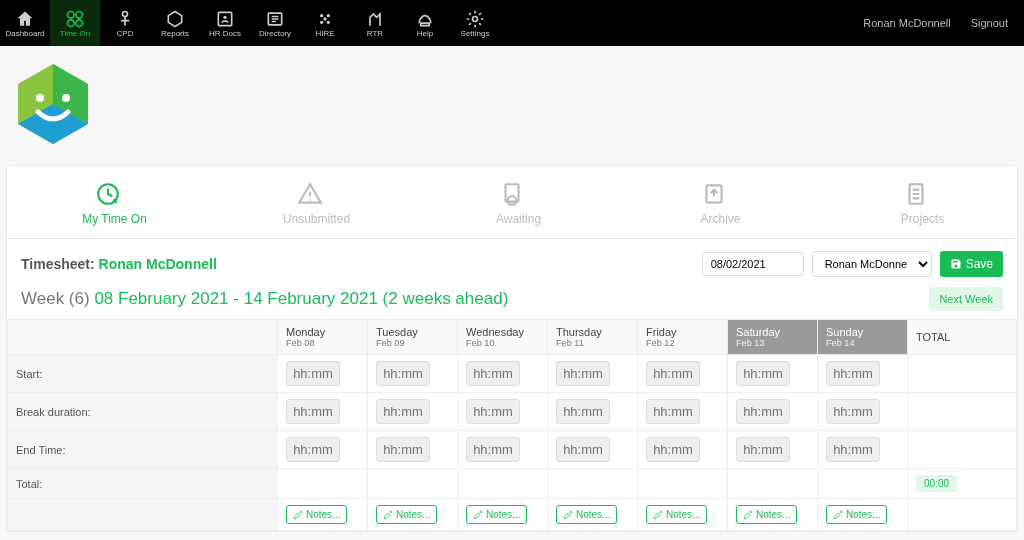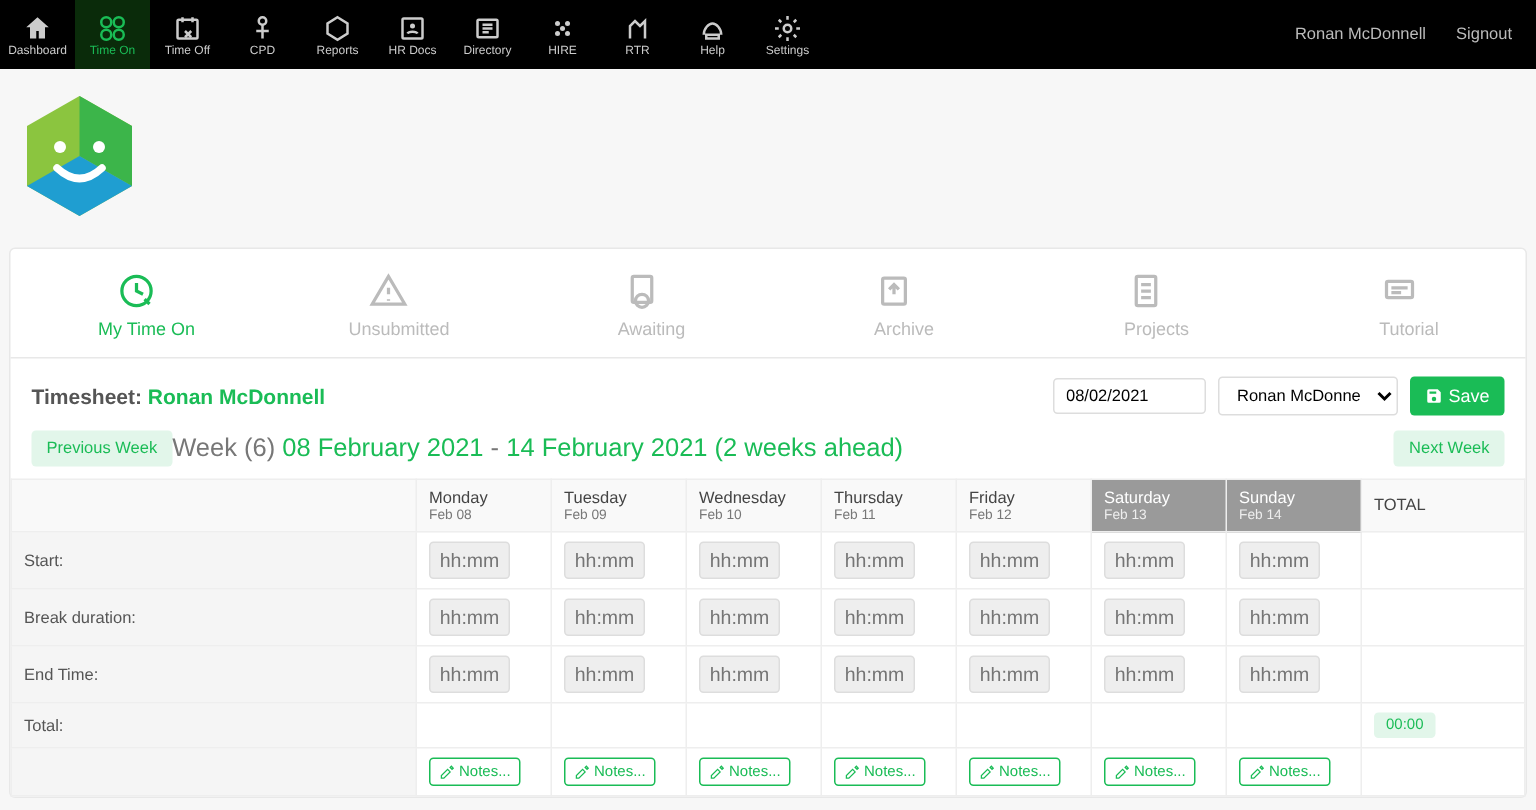--- a/index.html
+++ b/index.html
@@ -75,29 +75,20 @@
             <circle cx="17" cy="7" r="4" fill="none" stroke="currentColor" stroke-width="2"></circle>
             <circle cx="7" cy="17" r="4" fill="none" stroke="currentColor" stroke-width="2"></circle>
             <circle cx="17" cy="17" r="4" fill="none" stroke="currentColor" stroke-width="2"></circle>
           </svg>
         </div>
         <span>Time On</span>
       </div>
       <div class="topnav-item">
         <div class="ico">
           <svg width="20" height="20" viewBox="0 0 24 24">
-            <rect x="4" y="5" width="16" height="15" rx="1" fill="none" stroke="currentColor" stroke-width="2"></rect>
-            <path d="M8 3v4M16 3v4M10 14l5 5M15 14l-5 5" stroke="currentColor" stroke-width="2"></path>
-          </svg>
-        </div>
-        <span>Time Off</span>
-      </div>
-      <div class="topnav-item">
-        <div class="ico">
-          <svg width="20" height="20" viewBox="0 0 24 24">
             <circle cx="12" cy="6" r="3" fill="none" stroke="currentColor" stroke-width="2"></circle>
             <path d="M12 9v11M7 14h10" stroke="currentColor" stroke-width="2"></path>
           </svg>
         </div>
         <span>CPD</span>
       </div>
       <div class="topnav-item">
         <div class="ico">
           <svg width="20" height="20" viewBox="0 0 24 24">
             <path d="M12 3l8 5v8l-8 5-8-5V8z" fill="none" stroke="currentColor" stroke-width="2"></path>
@@ -205,26 +196,20 @@
             <rect x="5" y="4" width="14" height="16" rx="1" fill="none" stroke="currentColor" stroke-width="2"></rect>
             <path d="M12 14V8M9 11l3-3 3 3" stroke="currentColor" stroke-width="2" fill="none"></path>
           </svg>
         </div><span>Archive</span></div>
       <div class="tab"><div class="ico">
           <svg width="26" height="26" viewBox="0 0 24 24">
             <rect x="6" y="3" width="12" height="18" rx="1" fill="none" stroke="currentColor" stroke-width="2"></rect>
             <path d="M9 8h6M9 12h6M9 16h6" stroke="currentColor" stroke-width="2"></path>
           </svg>
         </div><span>Projects</span></div>
-      <div class="tab"><div class="ico">
-          <svg width="26" height="26" viewBox="0 0 24 24">
-            <rect x="4" y="6" width="16" height="10" rx="1" fill="none" stroke="currentColor" stroke-width="2"></rect>
-            <path d="M7 10h10M7 13h6" stroke="currentColor" stroke-width="2"></path>
-          </svg>
-        </div><span>Tutorial</span></div>
     </div>
 
   <div class="sheet-head">
     <h2>
       <span>Timesheet: </span><span class="name">Ronan McDonnell</span>
     </h2>
     <div class="right">
       <input type="text" class="date" value="08/02/2021" style="">
       <select class="user">
         <option>Ronan McDonnell</option>
@@ -232,21 +217,20 @@
       <button class="btn-save">
         <svg width="12" height="12" viewBox="0 0 24 24">
             <path fill="#fff" d="M17 3H5a2 2 0 0 0-2 2v14a2 2 0 0 0 2 2h14a2 2 0 0 0 2-2V7l-4-4zM12 19a3 3 0 1 1 0-6 3 3 0 0 1 0 6zm3-10H6V6h9v3z"></path>
           </svg>
         <span>Save</span>
       </button>
     </div>
   </div>
 
   <div class="weeknav">
-    <button class="btn-light">Previous Week</button>
     <div class="week-label">
       <span>Week (6) </span><span class="date">08 February 2021</span><span> - </span><span class="date">14 February 2021 (2 weeks ahead)</span>
     </div>
     <button class="btn-light">Next Week</button>
   </div>
 
   <table>
     <colgroup>
       <col class="labelcol">
         <col class="daycol">

